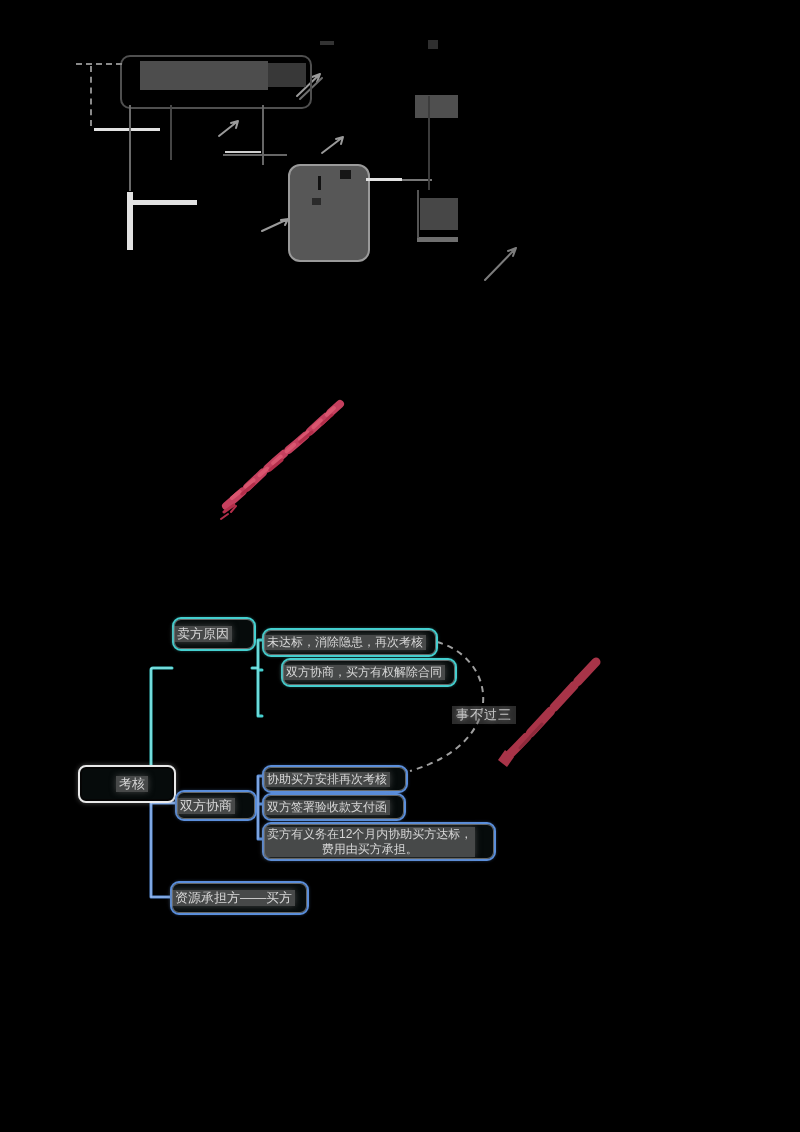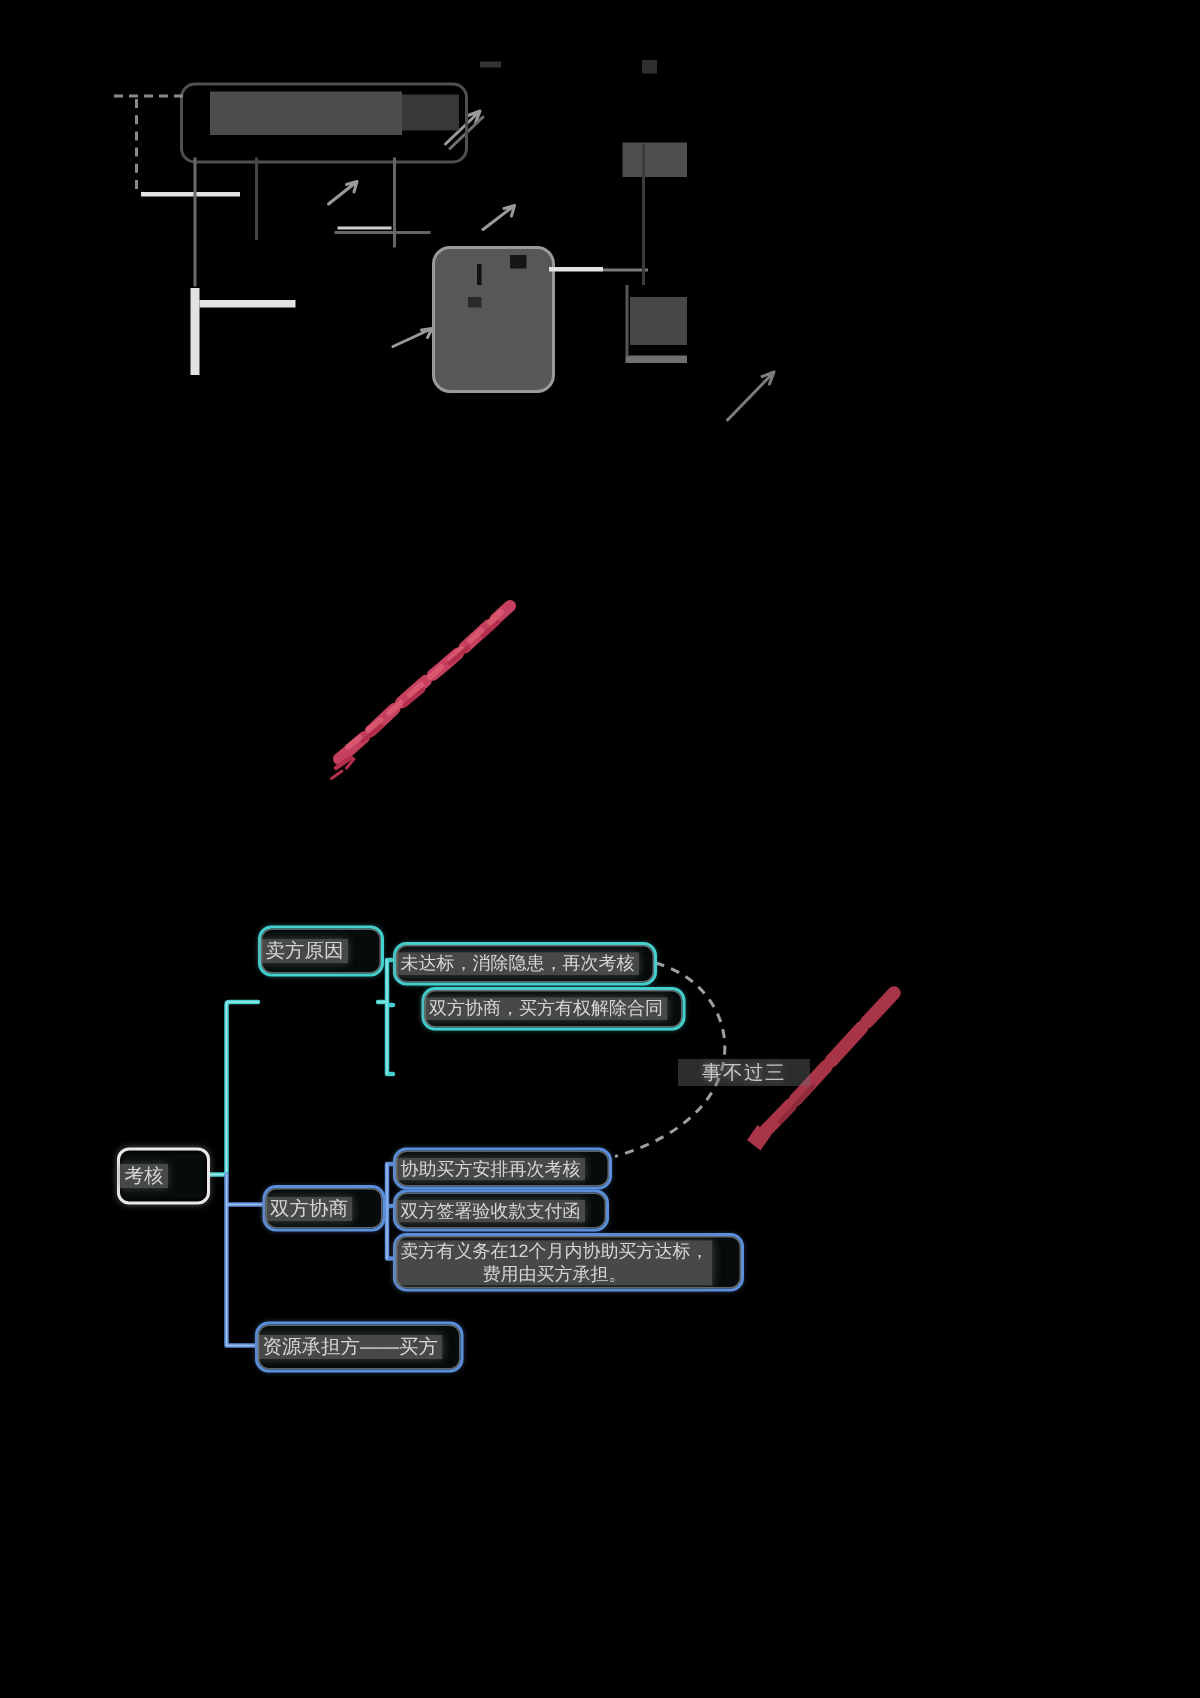--- a/index.html
+++ b/index.html
@@ -15,29 +15,29 @@
   .fc-dash-v{border-left:2px dashed #8a8a8a;}
   .fc-white{background:#e2e2e2;}
   .fc-gray{background:#6a6a6a;}
   
   .node{
     position:absolute;display:flex;align-items:center;justify-content:flex-start;
     background:#060b0b;color:#d6d6d6;border-radius:9px;text-align:center;
   }
   .node.cyan{border:2px solid #45d0d0;box-shadow:inset 0 0 0 1px rgba(255,255,255,.38),0 0 3px rgba(69,208,208,.35);}
   .node.blue{border:2px solid #5b8fdc;box-shadow:inset 0 0 0 1px rgba(255,255,255,.38),0 0 3px rgba(91,143,220,.35);}
-  .node.root{border:2px solid #e9e9e9;box-shadow:inset 0 0 0 2px #050505,0 0 5px rgba(220,220,220,.35);border-radius:8px;}
+  .node.root{border:2px solid #e9e9e9;box-shadow:inset 0 0 0 2px #050505,0 0 5px rgba(220,220,220,.35);border-radius:8px;padding-left:36px;}
   .node .t{
     background:rgba(112,112,112,.62);box-shadow:0 0 6px rgba(112,112,112,.55);
     padding:0 3px;white-space:pre-line;line-height:15px;font-size:12px;
   }
   .node.head .t{font-size:13px;line-height:16px;}
   .floating-label{
     position:absolute;color:#c6c6c6;font-size:13px;letter-spacing:1px;
-    background:rgba(110,110,110,.40);text-shadow:0 0 5px #888;padding:0 16px;
+    background:rgba(110,110,110,.40);text-shadow:0 0 5px #888;padding:0 4px;
   }
   svg{position:absolute;left:0;top:0;pointer-events:none;}
 </style>
 </head>
 <body>
 
 <div id="canvas">
 
   <svg width="800" height="1132" viewBox="0 0 800 1132">
 

